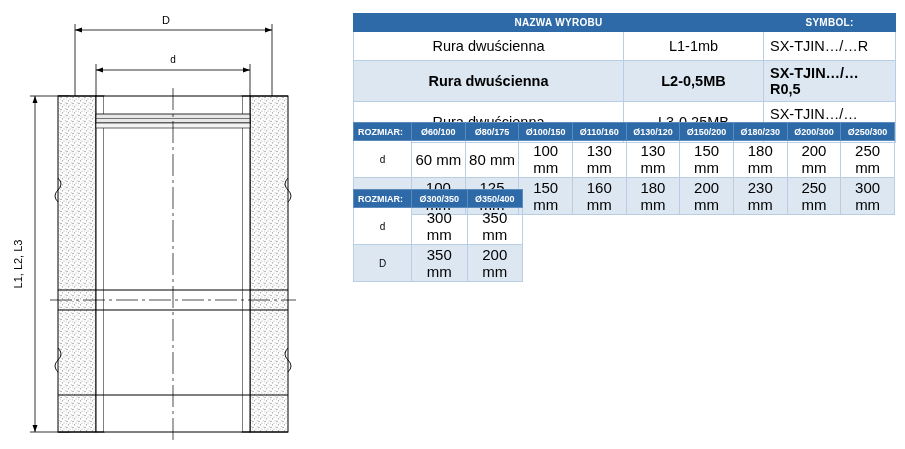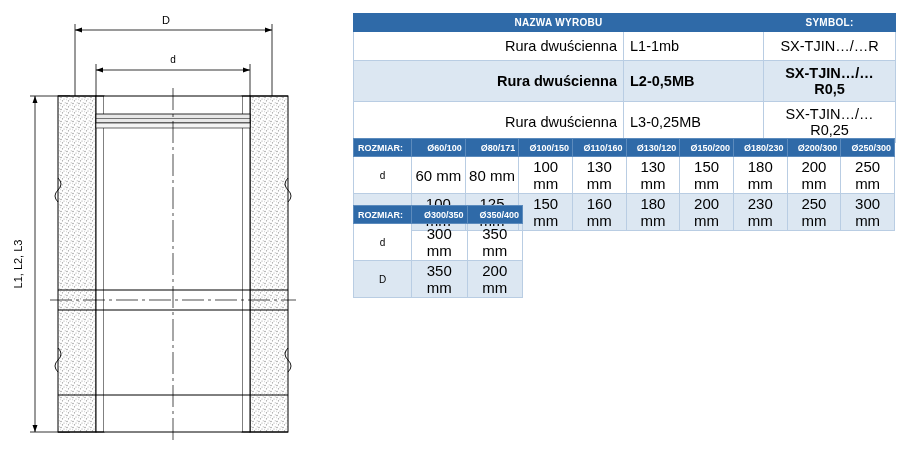--- a/index.html
+++ b/index.html
@@ -50,38 +50,38 @@
   table.product tbody td {
     font-size: 14.5px;
     padding: 4px 6px;
     border: 1px solid #b9cde3;
     height: 20px;
   }
   table.product tbody tr.alt td {
     background: #dce7f2;
     font-weight: bold;
   }
-  td.name  { text-align: right; }
-  td.code  { text-align: left; }
-  td.sym   { text-align: center; padding-right: 10px; }
+  td.name  { text-align: center; }
+  td.code  { text-align: center; }
+  td.sym   { text-align: left; padding-right: 10px; }
 
   
   table.sizes {
     border-collapse: collapse;
     table-layout: fixed;
-    margin-top: 16px;
+    margin-top: 0;
   }
   table.sizes th.hdr {
     background: #2f6aa8;
     color: #fff;
     font-size: 9px;
     font-weight: bold;
     border: 1px solid #5c8bbd;
     padding: 2px 3px;
-    text-align: right;
+    text-align: center;
     height: 13px;
   }
   table.sizes th.rowlab {
     background: #ffffff;
     font-size: 10px;
     font-weight: normal;
     border: 1px solid #b9cde3;
     text-align: center;
     height: 13px;
   }
@@ -222,21 +222,21 @@
         <col>
         <col>
         <col>
         <col>
         <col>
     </colgroup>
     <thead>
       <tr>
         <th class="hdr" style="text-align:left;padding-left:4px">ROZMIAR:</th>
         <th class="hdr">Ø60/100</th>
-        <th class="hdr">Ø80/171</th>
+        <th class="hdr">Ø80/175</th>
         <th class="hdr">Ø100/150</th>
         <th class="hdr">Ø110/160</th>
         <th class="hdr">Ø130/120</th>
         <th class="hdr">Ø150/200</th>
         <th class="hdr">Ø180/230</th>
         <th class="hdr">Ø200/300</th>
         <th class="hdr">Ø250/300</th>
       </tr>
     </thead>
     <tbody>

